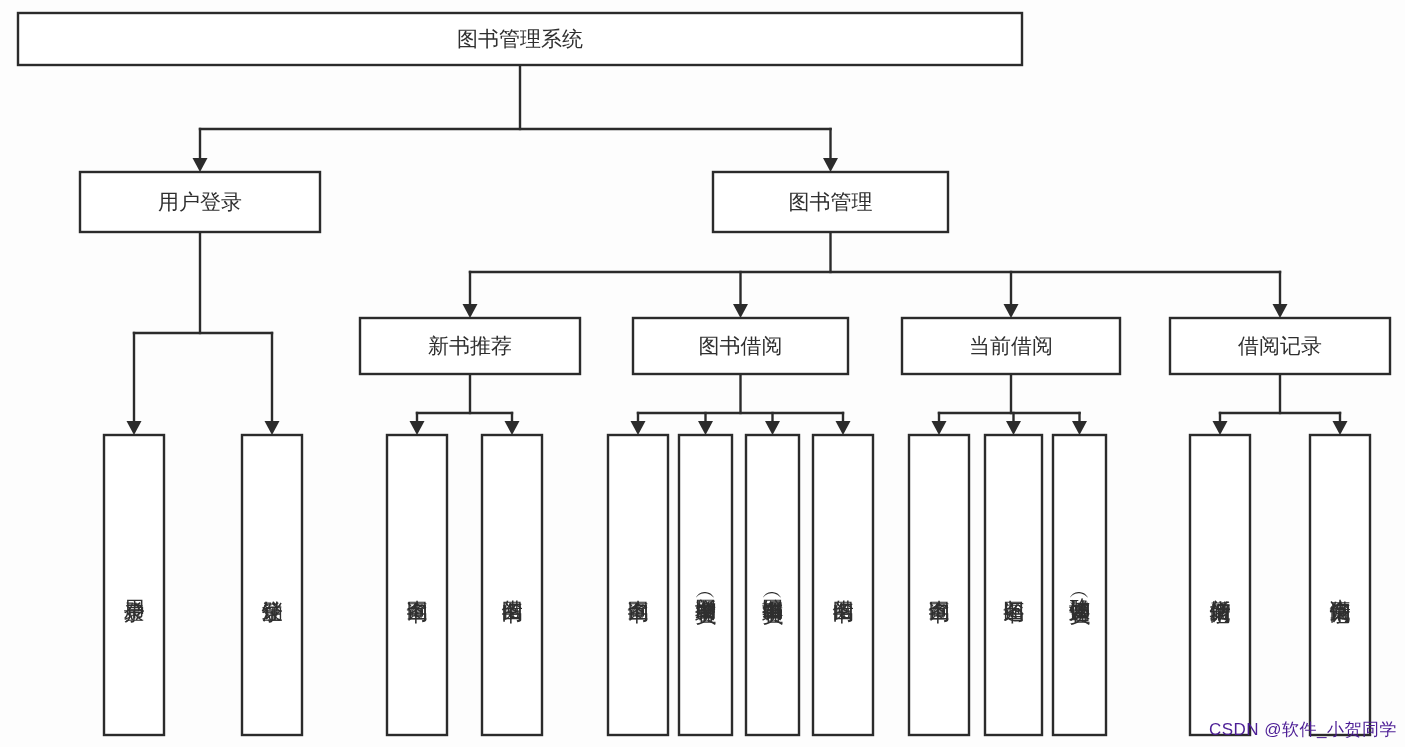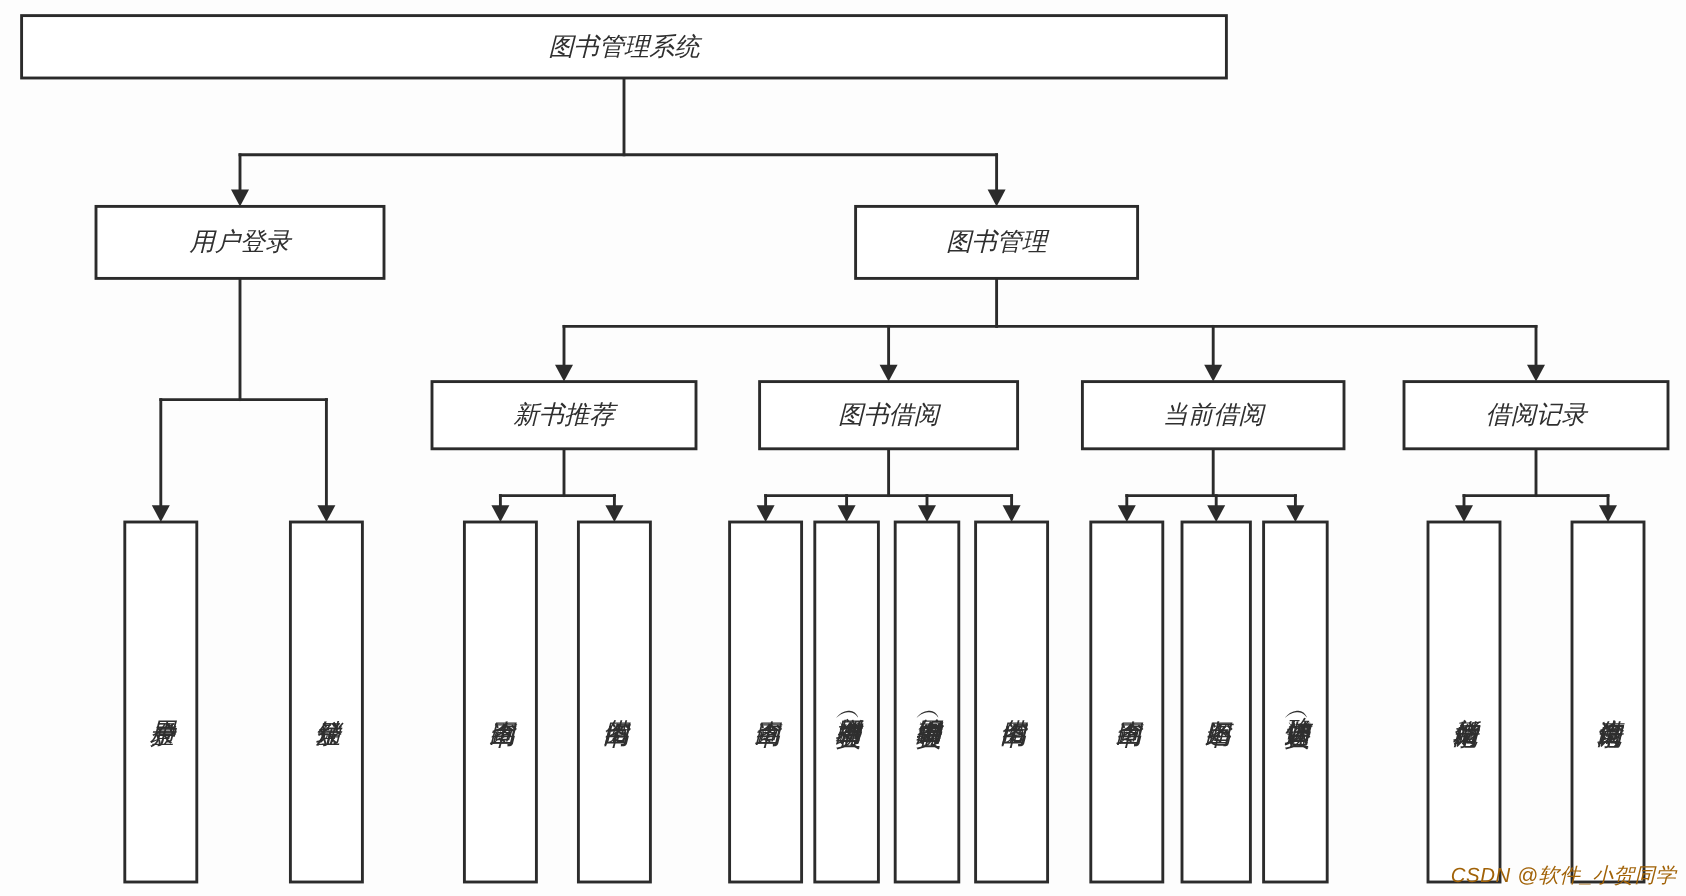--- a/index.html
+++ b/index.html
@@ -1,21 +1,21 @@
 <!DOCTYPE html>
 <html><head>
 <meta charset="utf-8">
 <style>
   html,body{margin:0;padding:0;background:#ffffff;}
   body{
     width:1405px;height:747px;overflow:hidden;
     font-family:"Liberation Sans","DejaVu Sans",sans-serif;
     background:#fdfdfd;
   }
-  #diagram-root{position:relative;width:1405px;height:747px;font-style:italic;}
+  #diagram-root{position:relative;width:1405px;height:747px;}
   svg#tree{position:absolute;left:0;top:0;width:1405px;height:747px;display:block;}
   .node-box{fill:#ffffff;stroke:#2b2b2b;stroke-width:2.4;}
   .connector{stroke:#2b2b2b;stroke-width:2.4;fill:none;stroke-linecap:square;}
   .arrow-head{fill:#2b2b2b;stroke:none;}
   .node-label{
     font-family:"Liberation Sans","DejaVu Sans",sans-serif;
     fill:#2f2f2f;font-size:21px;text-anchor:middle;
     dominant-baseline:middle;
   }
   .leaf-text-holder{
@@ -24,21 +24,21 @@
     writing-mode:vertical-rl;
     text-orientation:upright;
     font-size:21px;color:#2f2f2f;
     line-height:1.16;
     letter-spacing:1px;
     white-space:nowrap;
     pointer-events:none;
   }
   .watermark{
     position:absolute;right:8px;bottom:6px;
-    font-size:17px;color:#a16207;letter-spacing:.5px;
+    font-size:17px;color:#4c1d95;letter-spacing:.5px;
     font-family:"Liberation Sans","DejaVu Sans",sans-serif;
     white-space:nowrap;
   }
 </style>
 </head>
 <body>
 
 <div id="diagram-root">
 
   <svg id="tree" viewBox="0 0 1405 747">

